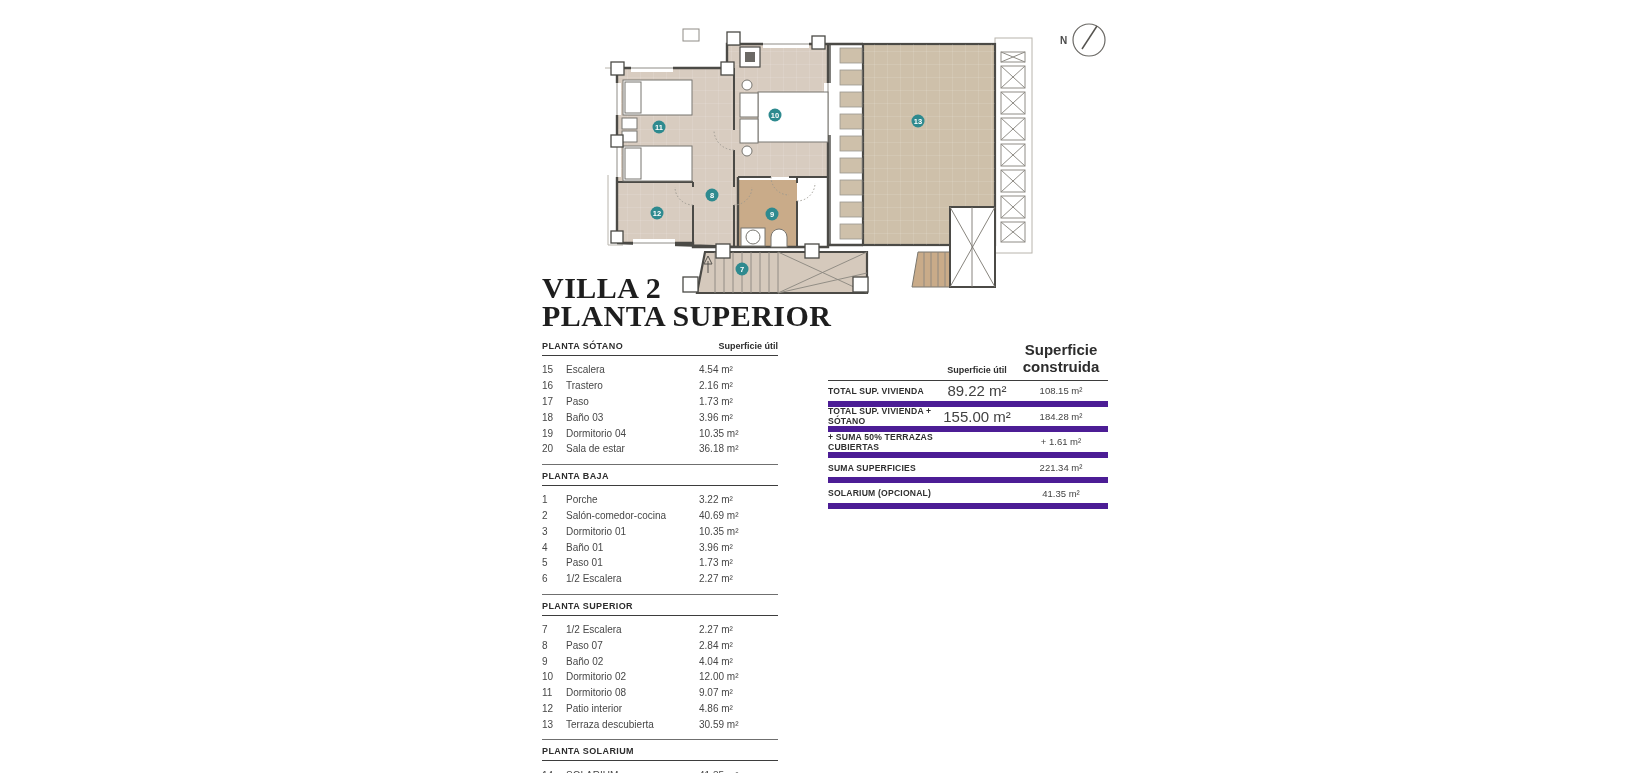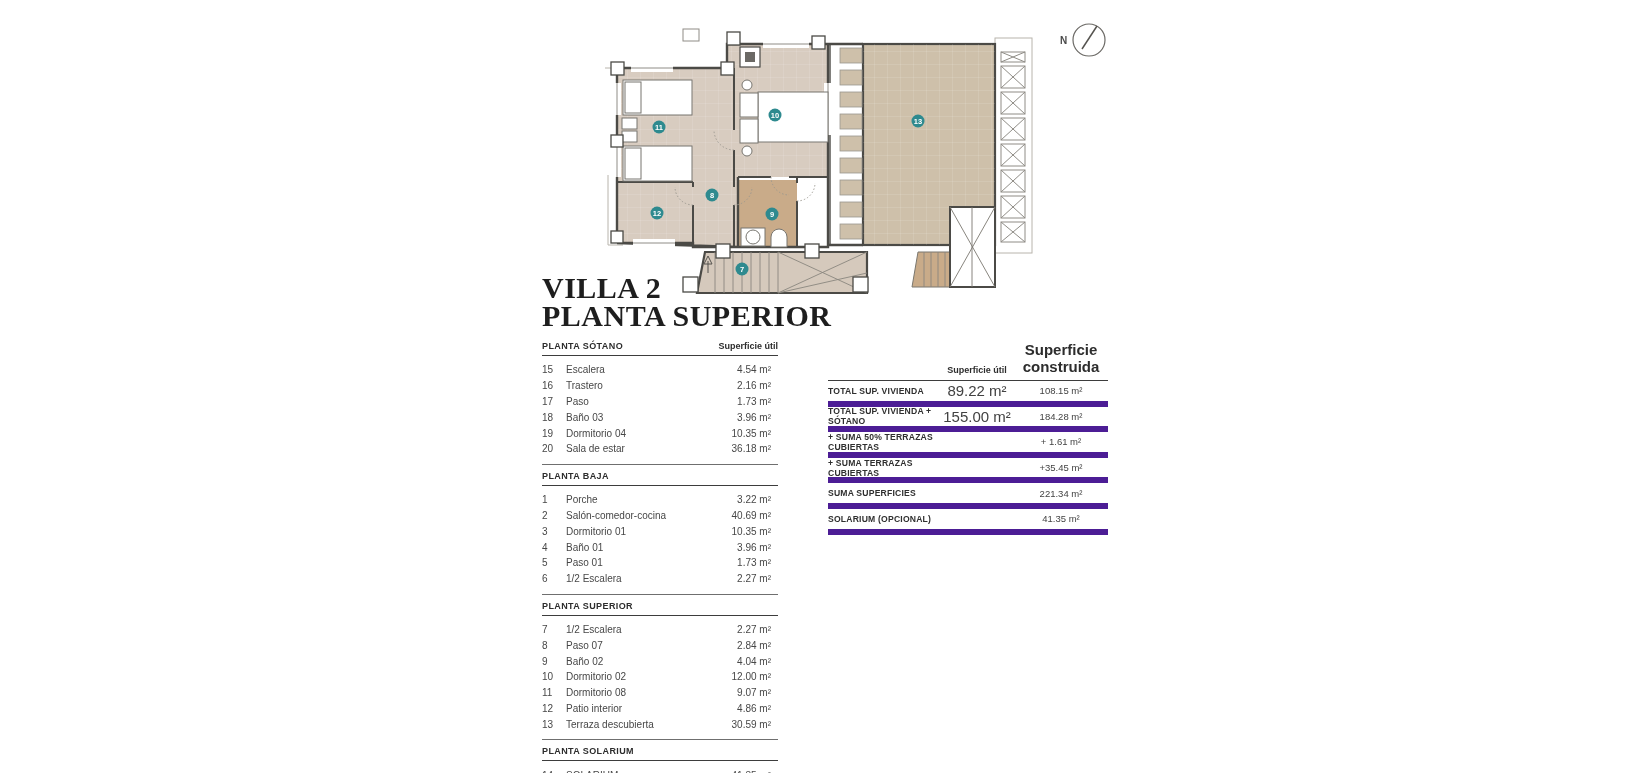--- a/index.html
+++ b/index.html
@@ -15,21 +15,21 @@
   .section{margin:0;}
   .section + .section{border-top:1px solid #6f6f6f;margin-top:3px;padding-top:6px;}
   .sec-head{display:flex;justify-content:space-between;align-items:flex-end;
             border-bottom:1.4px solid #3d3d3d;padding-bottom:4px;}
   .sec-name{font-size:9px;font-weight:bold;color:#2d2d2d;letter-spacing:.4px;}
   .col-head{font-size:9px;font-weight:bold;color:#2d2d2d;}
   .r-rows{padding-top:6px;padding-bottom:4px;}
   .r-row{display:flex;align-items:center;height:15.8px;font-size:10px;color:#474747;}
   .r-num{width:24px;}
   .r-label{flex:1;}
-  .r-val{width:72px;text-align:right;padding-right:7px;}
+  .r-val{width:72px;padding-right:7px;}
 
   
   .summary{position:absolute;left:828px;top:341px;width:280px;}
   .s-head{display:flex;align-items:flex-end;border-bottom:1.4px solid #3d3d3d;padding-bottom:5px;}
   .s-head .sp{flex:1;}
   .s-col1{width:74px;text-align:center;font-size:9px;font-weight:bold;color:#2d2d2d;}
   .s-col2{width:94px;text-align:center;font-size:15px;font-weight:bold;color:#2d2d2d;}
   .s-row{display:flex;align-items:center;height:19.6px;border-bottom:6px solid #4c1d95;}
   .s-label{flex:1;font-size:8.6px;font-weight:bold;color:#2f2f2f;letter-spacing:.2px;}
   .s-v1{width:74px;text-align:center;font-size:15px;color:#424242;}
@@ -435,25 +435,20 @@
         <span class="s-label">TOTAL SUP. VIVIENDA + SÓTANO</span>
         <span class="s-v1">155.00  m²</span>
         <span class="s-v2">184.28 m²</span>
       </div>
     <div class="s-row">
         <span class="s-label">+ SUMA 50% TERRAZAS CUBIERTAS</span>
         <span class="s-v1"></span>
         <span class="s-v2">+ 1.61 m²</span>
       </div>
     <div class="s-row">
-        <span class="s-label">+ SUMA TERRAZAS CUBIERTAS</span>
-        <span class="s-v1"></span>
-        <span class="s-v2">+35.45 m²</span>
-      </div>
-    <div class="s-row">
         <span class="s-label">SUMA SUPERFICIES</span>
         <span class="s-v1"></span>
         <span class="s-v2">221.34 m²</span>
       </div>
     <div class="s-row">
         <span class="s-label">SOLARIUM (OPCIONAL)</span>
         <span class="s-v1"></span>
         <span class="s-v2">41.35 m²</span>
       </div>
   </div>

